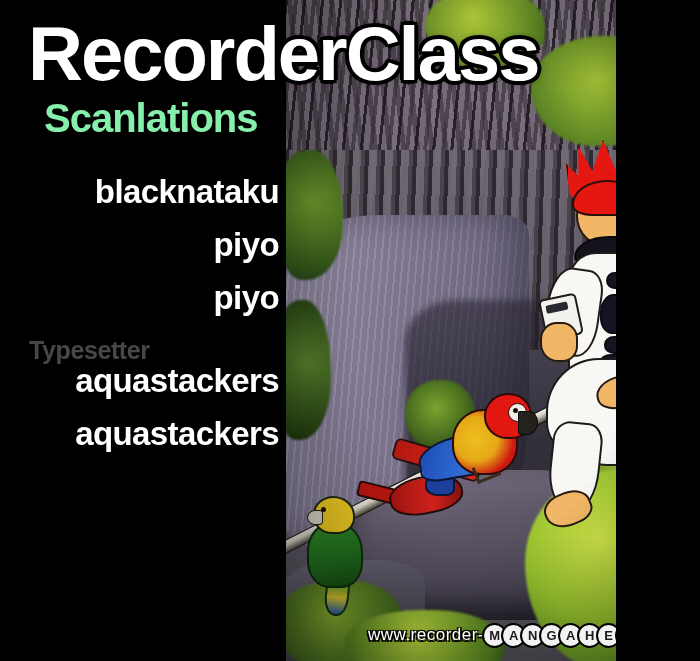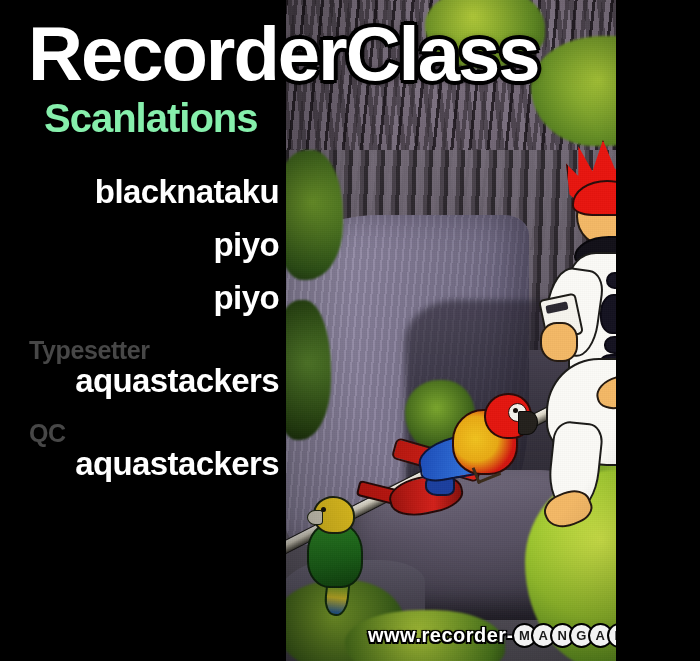--- a/index.html
+++ b/index.html
@@ -205,21 +205,21 @@
 
   
   .credits{position:absolute;left:29px;top:176px;width:250px;}
   .credit{margin-bottom:22px;}
   .role{font-size:25px;font-weight:bold;color:#474747;line-height:30px;letter-spacing:-.4px;}
   .person{font-size:33px;font-weight:bold;color:#ffffff;line-height:31px;letter-spacing:-.6px;text-align:right;}
 
   
   .wm{position:absolute;left:368px;top:622px;height:26px;
       display:flex;align-items:center;white-space:nowrap;}
-  .wm-url{font-size:20px;font-weight:bold;color:#fff;letter-spacing:.5px;
+  .wm-url{font-size:17px;font-weight:normal;color:#fff;letter-spacing:.5px;
     text-shadow:-1.5px -1.5px 0 #000,1.5px -1.5px 0 #000,-1.5px 1.5px 0 #000,
                 1.5px 1.5px 0 #000,0 0 3px rgba(0,0,0,.9);}
   .wm-gears{display:flex;align-items:center;margin-left:2px;}
   .gear{position:relative;width:21px;height:21px;margin-left:-2px;
     background:#f2f2f2;
     border-radius:50%;
     box-shadow:0 0 0 2px #000;
     display:flex;align-items:center;justify-content:center;
     font-size:13px;font-weight:bold;color:#1a1a1a;line-height:21px;}
   .gear::before{content:"";position:absolute;inset:-3px;border-radius:50%;
@@ -317,21 +317,20 @@
       <div class="person">piyo</div>
     </div>
     <div class="credit">
       <div class="person">piyo</div>
     </div>
     <div class="credit">
       <div class="role">Typesetter</div>
       <div class="person">aquastackers</div>
     </div>
     <div class="credit">
-      <div class="role">QC</div>
       <div class="person">aquastackers</div>
     </div>
   </div>
 
   <div class="wm">
     <span class="wm-url">www.recorder-</span>
     <span class="wm-gears" id="wm-gears">
         <span class="gear">M</span>
         <span class="gear">A</span>
         <span class="gear">N</span>

